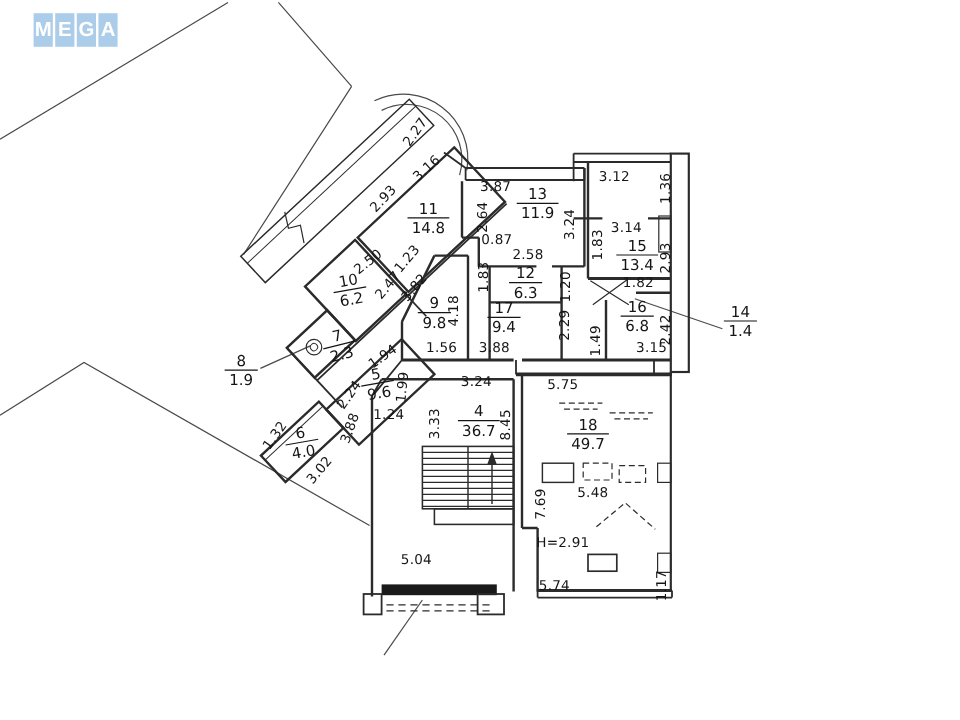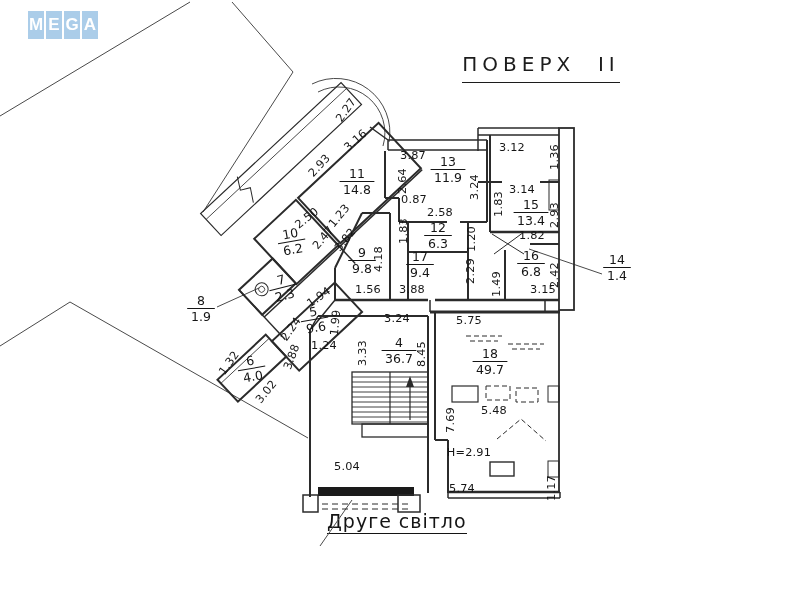--- a/index.html
+++ b/index.html
@@ -24,23 +24,21 @@
 
 <div id="stage">
 
   <div class="logo">
     <span style="background: rgb(171, 205, 233); color: rgb(255, 255, 255);">M</span>
     <span style="background: rgb(171, 205, 233); color: rgb(255, 255, 255);">E</span>
     <span style="background: rgb(171, 205, 233); color: rgb(255, 255, 255);">G</span>
     <span style="background: rgb(171, 205, 233); color: rgb(255, 255, 255);">A</span>
   </div>
 
-  <div class="title">ПОВЕРХ  II</div>
-
-  <div class="annotation">Друге світло</div>
+
 
   <svg id="plan-svg" width="800" height="600" viewBox="0 0 800 600">
     <g stroke="#4a4a4a" stroke-width="1" fill="none">
       <path d="M0,116 L190,2"></path>
       <path d="M232,2 L293,72 M293,72 L203,212"></path>
       <path d="M0,346 L70,302 L308,438"></path>
       <path d="M312,84 A54,54 0 0 1 389,142 M318,92 A46,46 0 0 1 383,146"></path>
       <path d="M529,249 L602,274"></path>
       <path d="M217,307 L259,288"></path>
       <path d="M320,546 L352,500"></path>

